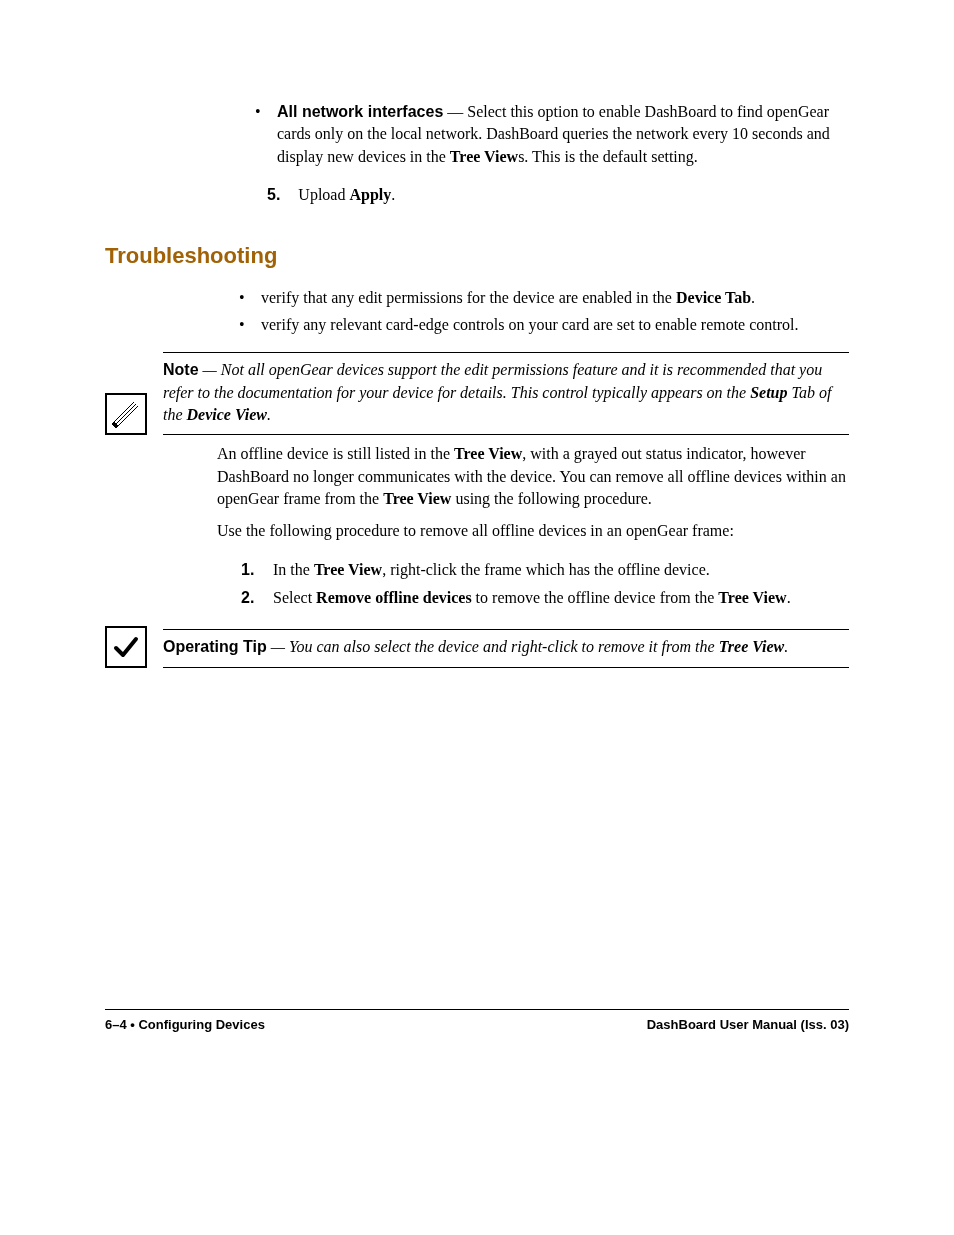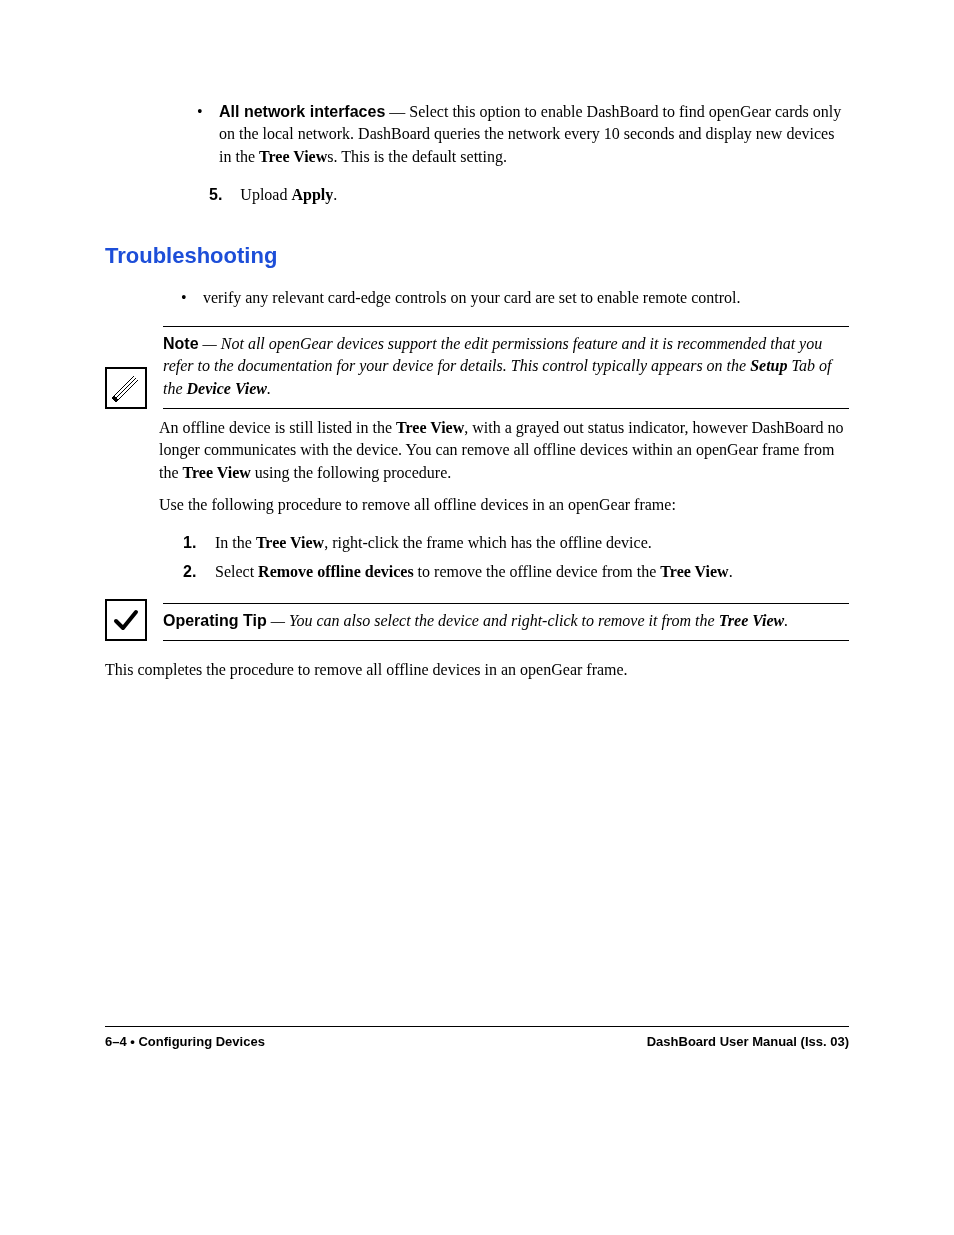--- a/index.html
+++ b/index.html
@@ -12,21 +12,21 @@
     background: #fff;
     width: 954px;
   }
   .page {
     padding: 85px 105px 50px 105px;
     min-height: 1100px;
     position: relative;
     box-sizing: border-box;
   }
   .content-col {
-    margin-left: 54px;
+    margin-left: 112px;
   }
   .indent-1 {
     margin-left: 50px;
   }
   ul.primary {
     list-style: none;
     padding-left: 0;
     margin-left: 60px;
   }
   ul.primary > li::before {
@@ -67,21 +67,21 @@
     content: counter(step) ".";
     font-family: Arial, Helvetica, sans-serif;
     font-weight: bold;
     position: absolute;
     left: 0;
   }
   h2.section {
     font-family: Arial, Helvetica, sans-serif;
     font-weight: bold;
     font-size: 22px;
-    color: #1d4ed8;
+    color: #a16207;
     margin: 34px 0 14px 0;
   }
   .para {
     margin: 8px 0 10px 0;
   }
   .bold-sans {
     font-family: Arial, Helvetica, sans-serif;
     font-weight: bold;
   }
   .callout-row {
@@ -108,21 +108,21 @@
   }
   .callout-body .lead {
     font-family: Arial, Helvetica, sans-serif;
     font-weight: bold;
     font-style: normal;
   }
   .footer {
     position: absolute;
     left: 105px;
     right: 105px;
-    bottom: 49px;
+    bottom: 66px;
     border-top: 1px solid #000;
     padding-top: 6px;
     display:flex;
     justify-content: space-between;
     font-family: Arial, Helvetica, sans-serif;
     font-weight: bold;
     font-size: 13px;
   }
   strong { font-weight: bold; }
 </style>
@@ -139,20 +139,23 @@
     </ul>
     <div class="indent-1" style="display:flex; gap:18px; margin-top:6px;">
       <span class="bold-sans">5.</span>
       <span><span>Upload </span><strong>Apply</strong><span>.</span></span>
     </div>
   </div>
 
   <h2 class="section">Troubleshooting</h2>
   <div class="content-col">
     <ul class="secondary">
+      <li>
+        <span>verify that any edit permissions for the device are enabled in the </span><strong>Device Tab</strong><span>.</span>
+      </li>
       <li>verify any relevant card-edge controls on your card are set to enable remote control.</li>
     </ul>
   </div>
   <div class="callout-row">
     <div class="callout-icon">
       <svg width="30" height="30" viewBox="0 0 30 30">
         <g stroke="#000" stroke-width="1" fill="none">
           <path d="M5 25 L25 5"></path>
             <path d="M3 23 L23 3"></path>
             <path d="M7 27 L27 7"></path>
@@ -183,19 +186,18 @@
     <div class="callout-icon">
       <svg width="28" height="28" viewBox="0 0 28 28">
         <path d="M4 15 L11 22 L24 6" stroke="#000" stroke-width="4" fill="none" stroke-linecap="round" stroke-linejoin="round"></path>
       </svg>
     </div>
     <div class="callout-body">
       <span class="lead">Operating Tip</span><span> — You can also select the device and right-click to remove it from the </span><strong>Tree View</strong><span>.</span>
     </div>
   </div>
 
-  <div class="content-col para" style="margin-top:18px;">This completes the procedure to remove all offline devices in an openGear frame.</div>
 
   <div class="footer">
     <span>6–4 • Configuring Devices</span>
     <span>DashBoard User Manual (Iss. 03)</span>
   </div>
 </div>
 
 </body></html>

